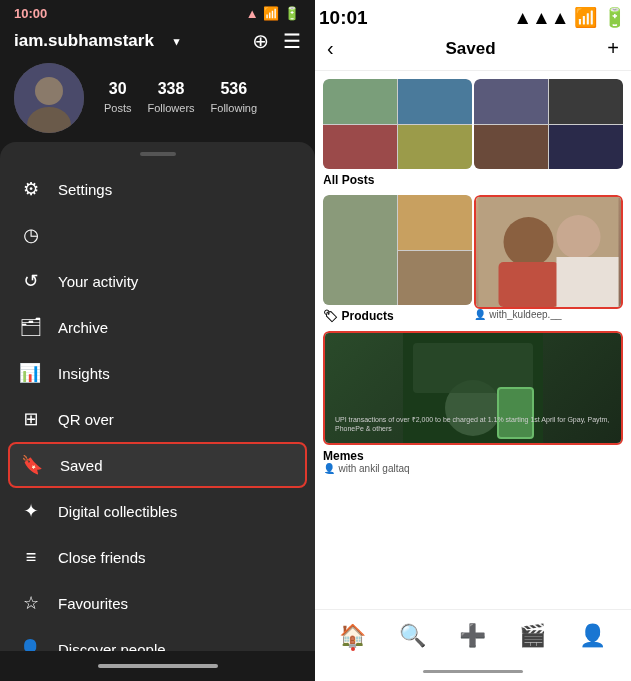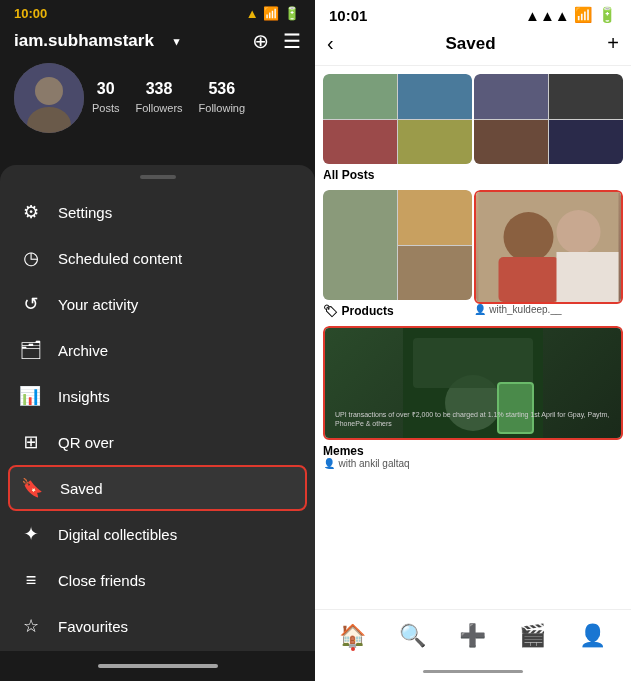--- a/index.html
+++ b/index.html
@@ -20,21 +20,21 @@
       display: flex;
       flex-direction: column;
       position: relative;
       flex-shrink: 0;
     }
     .left-status-bar {
       display: flex;
       justify-content: space-between;
       align-items: center;
       padding: 6px 14px 4px;
-      color: #eab308;
+      color: #fca5a5;
       font-size: 13px;
       font-weight: 600;
     }
     .left-status-icons { display: flex; gap: 5px; align-items: center; }
     .left-header {
       display: flex;
       justify-content: space-between;
       align-items: center;
       padding: 4px 14px 10px;
     }
@@ -49,22 +49,22 @@
     .chevron-down { font-size: 11px; color: #fff; }
     .header-icons { display: flex; gap: 14px; }
     .header-icon {
       color: #fff;
       font-size: 20px;
       cursor: pointer;
     }
     .profile-section {
       display: flex;
       align-items: center;
-      padding: 0 14px 32px;
-      gap: 8px;
+      padding: 0 14px 9px;
+      gap: 20px;
     }
     .avatar-circle {
       width: 70px;
       height: 70px;
       border-radius: 50%;
       background: #555;
       overflow: hidden;
       flex-shrink: 0;
     }
     .avatar-circle svg { width: 100%; height: 100%; }
@@ -153,22 +153,22 @@
       height: 681px;
       background: #fff;
       display: flex;
       flex-direction: column;
       flex-shrink: 0;
     }
     .right-status-bar {
       display: flex;
       justify-content: space-between;
       align-items: flex-end;
-      padding: 6px 14px 4px;
-      font-size: 15px;
+      padding: 6px 4px 4px;
+      font-size: 19px;
       font-weight: 600;
     }
     .right-status-icons { display: flex; gap: 5px; align-items: center; }
     .right-header {
       display: flex;
       justify-content: space-between;
       align-items: center;
       padding: 4px 12px 10px;
       border-bottom: 1px solid #eee;
     }
@@ -393,21 +393,20 @@
 
   <div class="menu-container">
     <div class="drawer-handle"></div>
 
     <div class="menu-item">
       <span class="menu-icon">⚙</span>
       <span class="menu-label">Settings</span>
     </div>
     <div class="menu-item">
       <span class="menu-icon">◷</span>
-      <span class="menu-label">Scheduled content</span>
     </div>
     <div class="menu-item">
       <span class="menu-icon">↺</span>
       <span class="menu-label">Your activity</span>
     </div>
     <div class="menu-item">
       <span class="menu-icon">🗂</span>
       <span class="menu-label">Archive</span>
     </div>
     <div class="menu-item">

